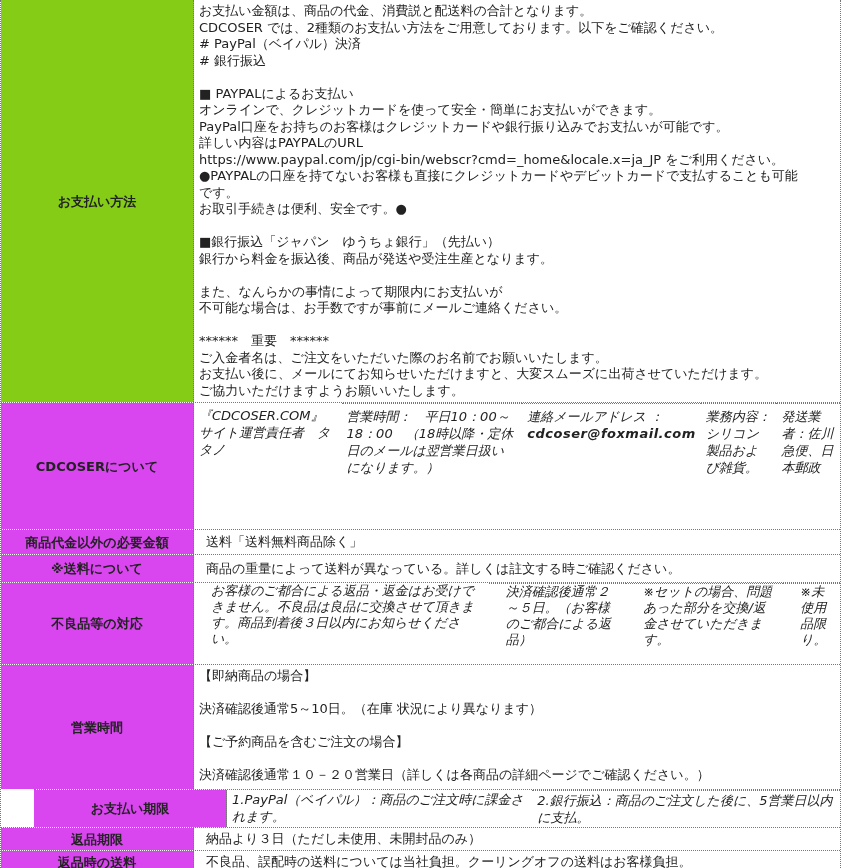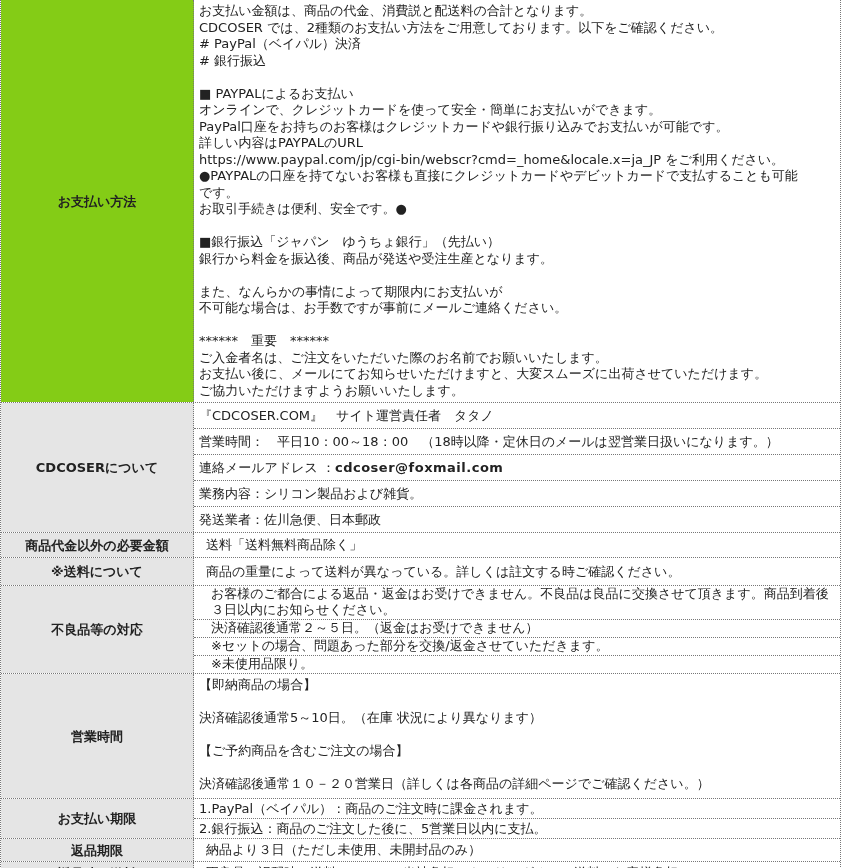--- a/index.html
+++ b/index.html
@@ -17,47 +17,47 @@
     border-bottom: 3px solid #161616;
     display: flex;
     flex-direction: column;
   }
   .row { display: flex; border-top: 1px dotted #777777; }
   .row:first-child { border-top: none; }
   .label-cell {
     flex: 0 0 193px;
     width: 193px;
     border-right: 1px dotted #777777;
-    background: #e5e5e5;
+    background: #d946ef;
     display: flex;
     align-items: center;
     justify-content: center;
     text-align: center;
     font-weight: bold;
     font-size: 13px;
     padding: 2px 4px;
     line-height: 17px;
   }
   .row-payment .label-cell { background: #84cc16; }
   .content-cell { flex: 1 1 auto; min-width: 0; font-size: 13px; }
   .text-block { padding: 3px 5px; line-height: 16.5px; white-space: normal; }
   .content-cell.single { display: flex; align-items: center; padding: 2px 12px; line-height: 16px; }
-  .subrows { display: flex; flex-direction: column; height: 100%; }
+  .subrows { display: flex; flex-direction: row; height: 100%; font-style: italic; }
   .subrow { border-top: 1px dotted #777777; }
   .subrow:first-child { border-top: none; }
   .row-about .subrow { padding: 4px 5px; line-height: 17px; min-height: 25px; }
   .row-defect .subrow { padding: 0 5px 1px 17px; line-height: 16px; }
   .row-deadline .subrow { padding: 1px 5px; line-height: 17px; }
   .row-payment { min-height: 398px; }
   .row-about { min-height: 127px; }
   .row-extra { min-height: 25px; justify-content: flex-end; }
   .row-shipping-note { min-height: 28px; }
   .row-defect { min-height: 82px; }
   .row-delivery { min-height: 125px; }
-  .row-deadline { min-height: 37px; }
+  .row-deadline { min-height: 37px; margin-left: 33px; }
   .row-return-period { min-height: 23px; }
   .row-return-shipping { min-height: 23px; }
   .email { font-weight: bold; letter-spacing: 0.5px; }
 </style>
 </head>
 <body>
 
 <div class="info-table">
 
   <div class="row row-payment">
@@ -90,21 +90,21 @@
   <div class="row row-shipping-note">
     <div class="label-cell">※送料について</div>
     <div class="content-cell single">商品の重量によって送料が異なっている。詳しくは註文する時ご確認ください。</div>
   </div>
 
   <div class="row row-defect">
     <div class="label-cell">不良品等の対応</div>
     <div class="content-cell">
       <div class="subrows">
         <div class="subrow">お客様のご都合による返品・返金はお受けできません。不良品は良品に交換させて頂きます。商品到着後３日以内にお知らせください。</div>
-        <div class="subrow">決済確認後通常２～５日。（返金はお受けできません）</div>
+        <div class="subrow">決済確認後通常２～５日。（お客様のご都合による返品）</div>
         <div class="subrow">※セットの場合、問題あった部分を交換/返金させていただきます。</div>
         <div class="subrow">※未使用品限り。</div>
       </div>
     </div>
   </div>
 
   <div class="row row-delivery">
     <div class="label-cell">営業時間</div>
     <div class="content-cell">
       <div class="text-block">【即納商品の場合】<br><br>決済確認後通常5～10日。（在庫 状況により異なります）<br><br>【ご予約商品を含むご注文の場合】<br><br>決済確認後通常１０－２０営業日（詳しくは各商品の詳細ページでご確認ください。）</div>

